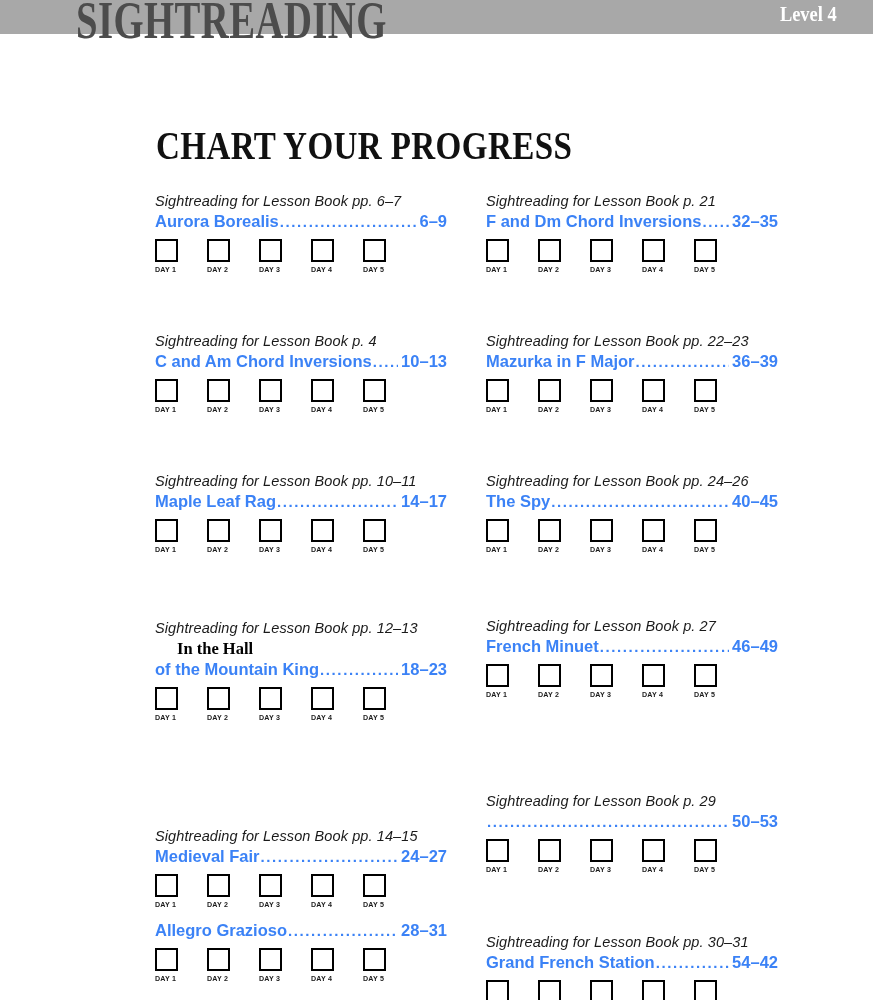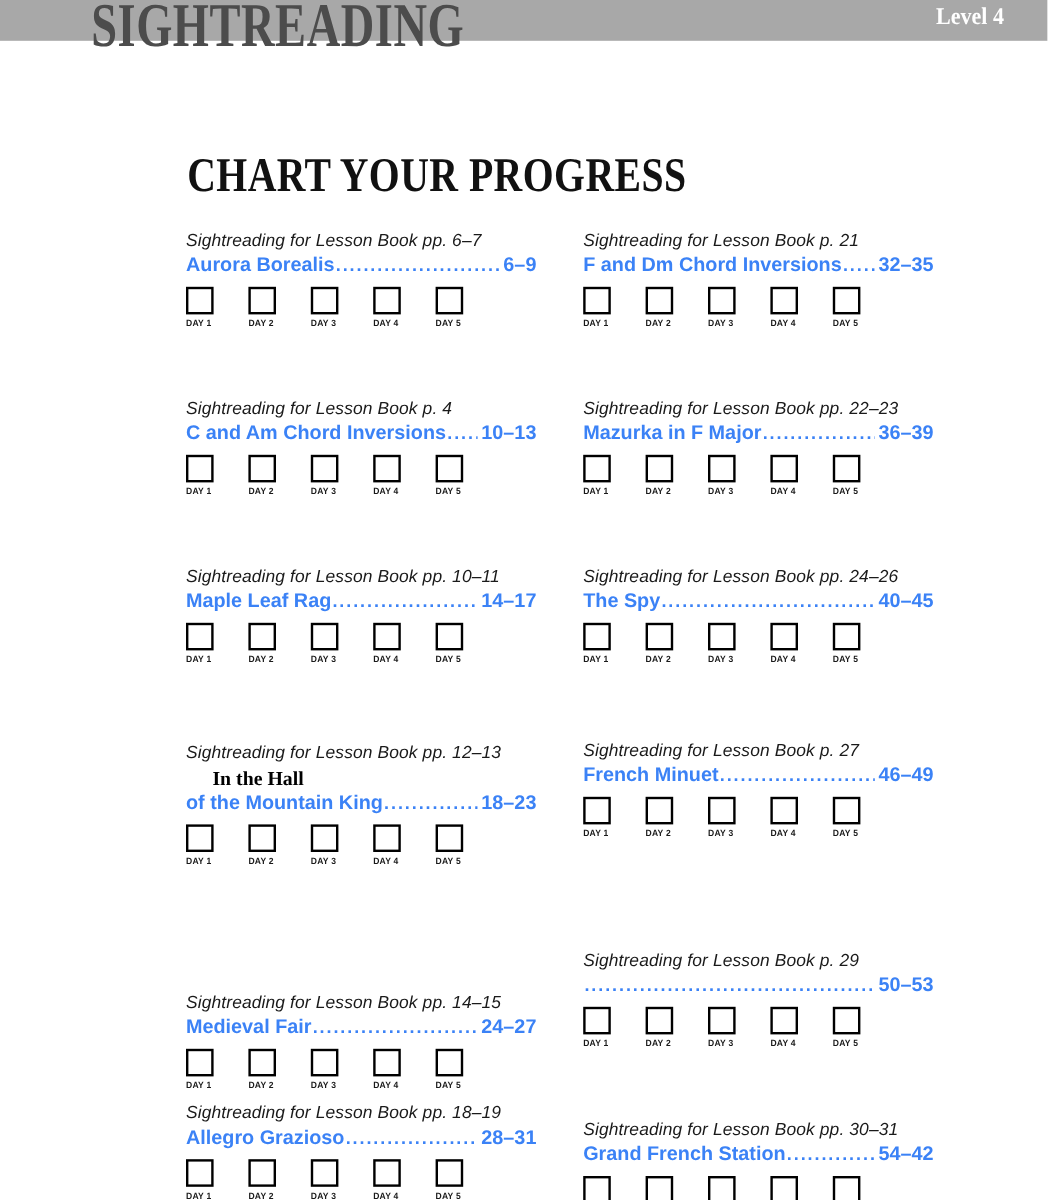--- a/index.html
+++ b/index.html
@@ -310,21 +310,20 @@
           <div class="day-box"></div>
           <div class="day-label">DAY 4</div>
         </div>
         <div class="day-cell">
           <div class="day-box"></div>
           <div class="day-label">DAY 5</div>
         </div>
       </div>
     </div>
     <div class="entry" style="top: 920px;">
-      <div class="entry-source">Sightreading for Lesson Book pp. 18–19</div>
       <div class="entry-title-line">
         <span class="entry-title-text">Allegro Grazioso</span>
         <span class="entry-leader">..........................................................................</span>
         <span class="entry-pages">28–31</span>
       </div>
       <div class="days-row">
         <div class="day-cell">
           <div class="day-box"></div>
           <div class="day-label">DAY 1</div>
         </div>

